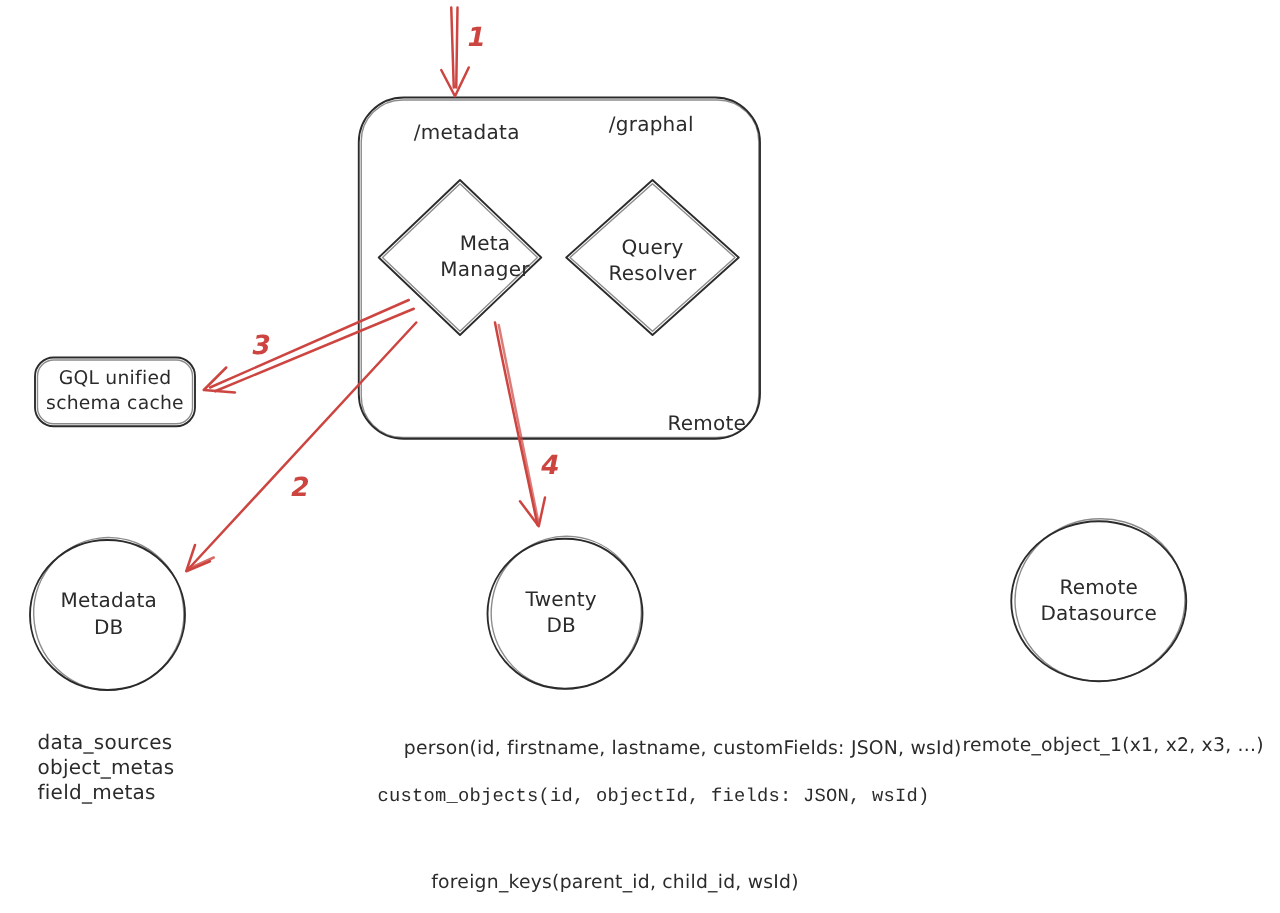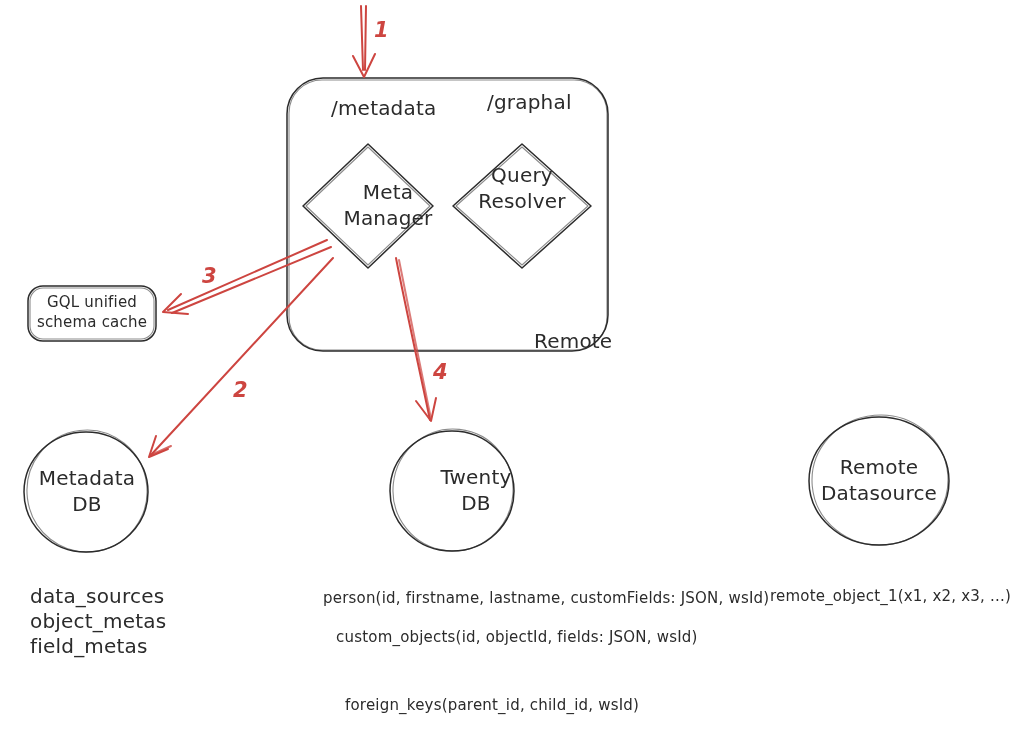--- a/index.html
+++ b/index.html
@@ -15,21 +15,21 @@
     overflow:hidden;
     font-family:"DejaVu Sans", sans-serif;
   }
   svg{position:absolute;left:0;top:0;}
   .ink-stroke{stroke:var(--ink);fill:none;stroke-width:1.5;stroke-linejoin:round;stroke-linecap:round;}
   .ink-stroke.ghost{stroke-width:1.1;opacity:.55;}
   .red-stroke{stroke:var(--accent-red);fill:none;stroke-width:2;stroke-linejoin:round;stroke-linecap:round;}
   .label{
     position:absolute;
     color:var(--ink);
-    font-size:20px;
+    font-size:16px;
     line-height:1.32;
     white-space:pre-line;
     letter-spacing:.2px;
   }
   .centered{transform:translate(-50%,-50%);text-align:center;}
   .table-row{font-size:15px;}
   .red-num{
     position:absolute;
     color:var(--accent-red);
     font-size:21px;
@@ -87,39 +87,39 @@
       <path d="M396 258 C404 300 420 372 430 420" class="red-stroke"></path>
       <path d="M399 260 C407 302 422 374 431 419" class="red-stroke" opacity=".7"></path>
       <path d="M436 398 L431 421 L416 401" class="red-stroke"></path>
     </g>
   </svg>
 
   <div class="label" style="left:331px;top:95px;">/metadata</div>
   <div class="label" style="left:487px;top:89px;">/graphal</div>
   <div class="label centered" style="left:368px;top:205px;margin-left:20px;">Meta
 Manager</div>
-  <div class="label centered" style="left:522px;top:188px;">Query
+  <div class="label centered" style="left:522px;top:208px;">Query
 Resolver</div>
   <div class="label" style="left:534px;top:328px;">Remote</div>
 
   <div class="label centered" style="left:92px;top:313px;font-size:15px;">GQL unified
 schema cache</div>
 
   <div class="label centered" style="left:87px;top:491px;">Metadata
 DB</div>
-  <div class="label centered" style="left:476px;top:490px;text-align:center;">Twenty
+  <div class="label centered" style="left:449px;top:490px;text-align:center;">Twenty
 DB</div>
   <div class="label centered" style="left:879px;top:480px;">Remote
 Datasource</div>
 
   <div class="label" style="left:30px;top:584px;line-height:1.24;">data_sources
 object_metas
 field_metas</div>
   <div class="label table-row" style="left:323px;top:589px;">person(id, firstname, lastname, customFields: JSON, wsId)</div>
-  <div class="label table-row" style="left:336px;top:628px;">custom_objects(id, objectId, fields: JSON, wsId)</div>
+  <div class="label table-row" style="left:302px;top:628px;font-family:Liberation Mono, monospace;">custom_objects(id, objectId, fields: JSON, wsId)</div>
   <div class="label table-row" style="left:345px;top:696px;text-align:right;">foreign_keys(parent_id, child_id, wsId)</div>
   <div class="label table-row" style="left:770px;top:587px;">remote_object_1(x1, x2, x3, ...)</div>
 
   <div class="red-num" style="left:374px;top:18px;">1</div>
   <div class="red-num" style="left:233px;top:378px;">2</div>
   <div class="red-num" style="left:202px;top:264px;">3</div>
   <div class="red-num" style="left:433px;top:360px;">4</div>
 
 </div>
 

